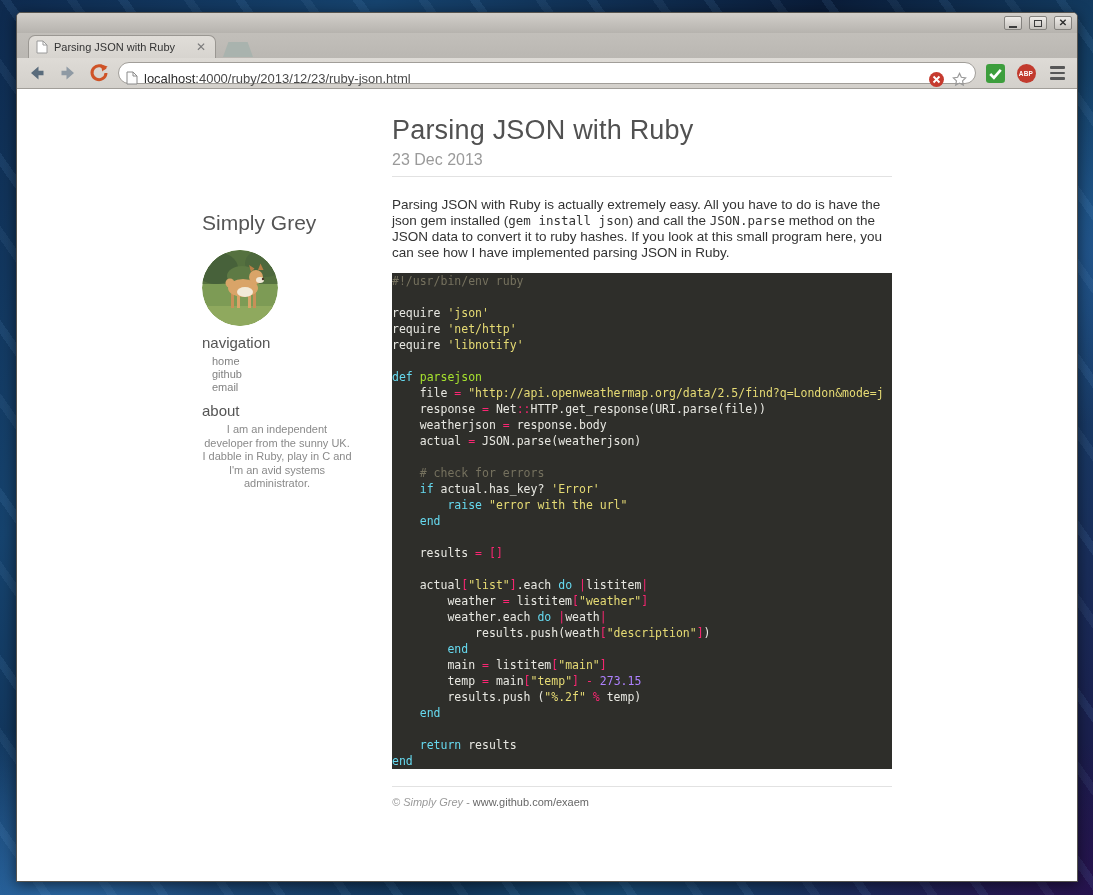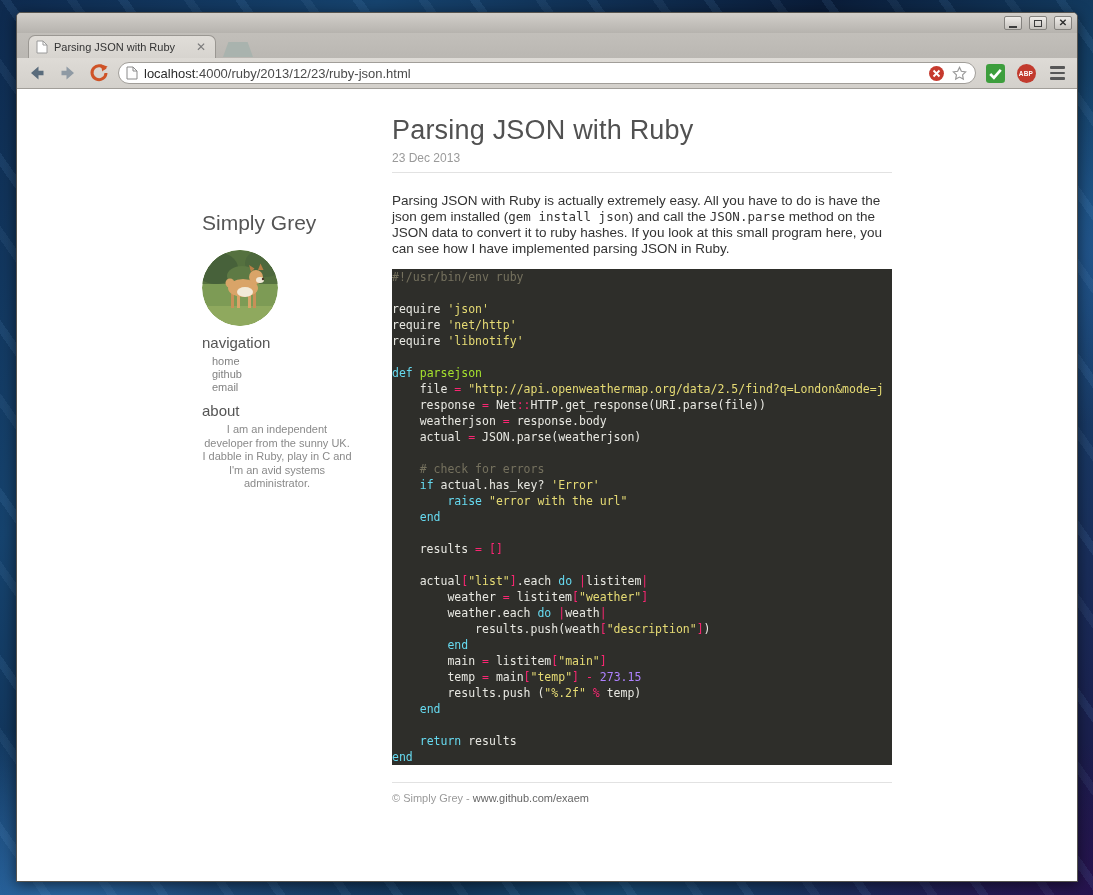--- a/index.html
+++ b/index.html
@@ -61,21 +61,21 @@
 
   
   .toolbar {
     height: 31px; flex: 0 0 31px; background: linear-gradient(#dedbd6, #d3d0cb);
     border-bottom: 1px solid #a19e99;
     display: flex; align-items: center; padding: 0 8px; gap: 7px;
   }
   .navbtn { width: 24px; height: 24px; display: flex; align-items: center; justify-content: center; border-radius: 3px; }
   .addressbar {
     flex: 1; height: 22px; background: #fff; border: 1px solid #a19e99; border-radius: 11px;
-    display: flex; align-items: center; gap: 6px; padding: 8px 7px; font-size: 13px;
+    display: flex; align-items: flex-start; gap: 6px; padding: 8px 7px; font-size: 13px;
   }
   .url { flex: 1; white-space: nowrap; overflow: hidden; }
   .url .domain { color: #2b2b2b; }
   .url .path { color: #4a4a4a; }
   .abp-badge {
     width: 19px; height: 19px; border-radius: 50%; background: #c23b2e;
     color: #fff; font-size: 6.5px; font-weight: bold; display: flex; align-items: center; justify-content: center;
     letter-spacing: 0.2px;
   }
   .menu-icon { display: flex; flex-direction: column; gap: 3px; width: 24px; align-items: center; }
@@ -87,42 +87,42 @@
 
   .sidebar { width: 150px; padding-top: 122px; flex: 0 0 150px; }
   .site-title { font-size: 21px; font-weight: 400; color: #555; }
   .avatar { margin: 15px 0 0 0; width: 76px; height: 76px; border-radius: 50%; overflow: hidden; }
   .side-h { font-size: 15px; font-weight: 400; color: #555; margin: 8px 0 4px; }
   .side-link { display: block; font-size: 11px; color: #828282; line-height: 13px; text-decoration: none; padding-left: 10px; }
   .about-text { font-size: 11px; color: #8a8a8a; line-height: 13.5px; margin-top: 2px; text-align: center; }
 
   .post { width: 500px; margin-left: 40px; padding-top: 26px; }
   .post h1 { font-size: 27px; font-weight: 400; color: #515151; letter-spacing: 0.2px; }
-  .post-date { font-size: 12px; color: #9a9a9a; margin-top: 5px; }
+  .post-date { font-size: 16px; color: #9a9a9a; margin-top: 5px; }
   hr.divider { border: none; border-top: 1px solid #e2e2e2; margin: 7px 0 0; }
   .intro { font-size: 13.5px; color: #333; line-height: 16px; margin-top: 20px; }
   .intro code { font-family: "DejaVu Sans Mono", monospace; font-size: 12.5px; color: #333; }
 
   .codeblock {
     margin-top: 12px; background: #2e2e2a; padding: 0; width: 500px;
     font-family: "DejaVu Sans Mono", monospace; font-size: 11.5px; line-height: 16px;
     overflow: hidden;
   }
   .code-line { white-space: pre; height: 16px; }
   .tok-p { color: #e8e8e2; }
   .tok-c { color: #75715e; }
   .tok-s { color: #e6db74; }
   .tok-k { color: #66d9ef; }
   .tok-f { color: #a6e22e; }
   .tok-o { color: #f92672; }
   .tok-n { color: #ae81ff; text-align: center; }
 
   hr.divider2 { border: none; border-top: 1px solid #e2e2e2; margin: 17px 0 0; }
   .footer { margin-top: 9px; font-size: 11px; }
-  .footer .copy { color: #9a9a9a; }
+  .footer .copy { color: #9a9a9a; font-style: italic; }
   .footer .flink { color: #666; text-decoration: none; }
 </style>
 </head>
 <body>
 
 <div class="desktop">
   <div class="window">
 
     <div class="titlebar">
       <div class="win-buttons">

